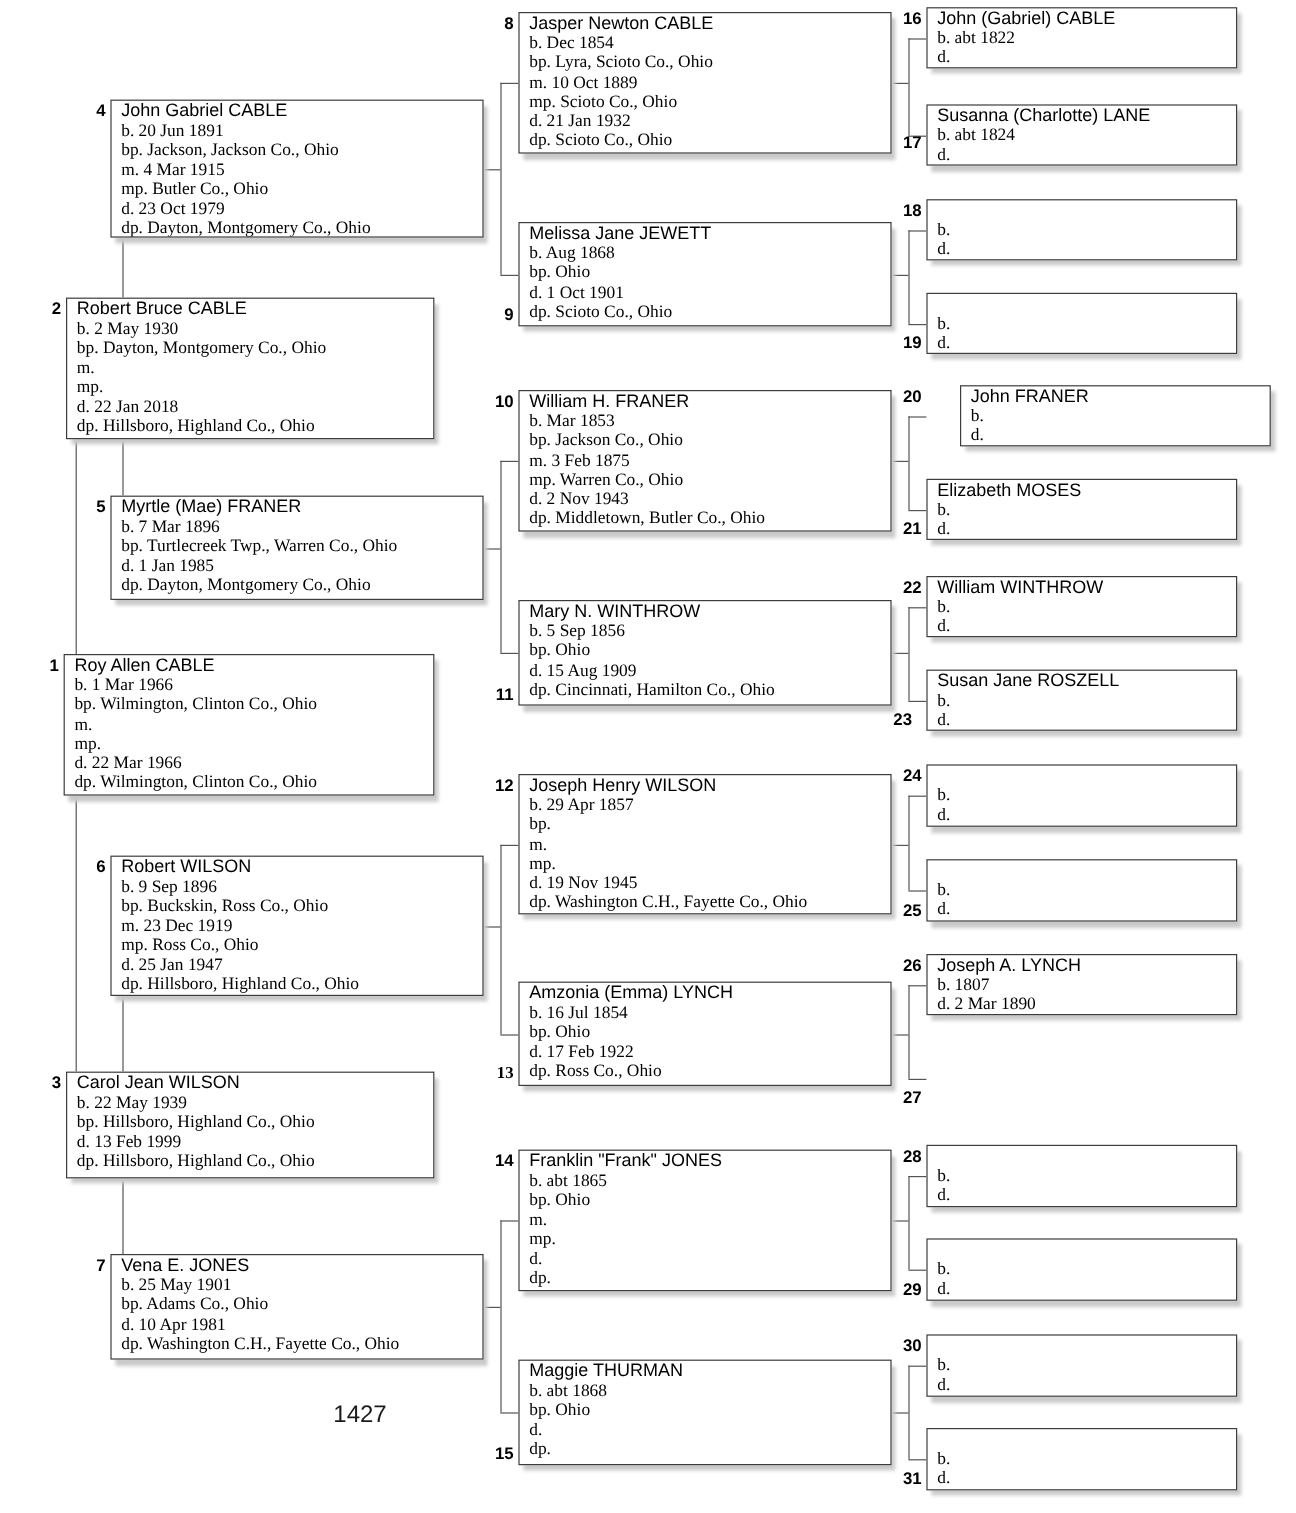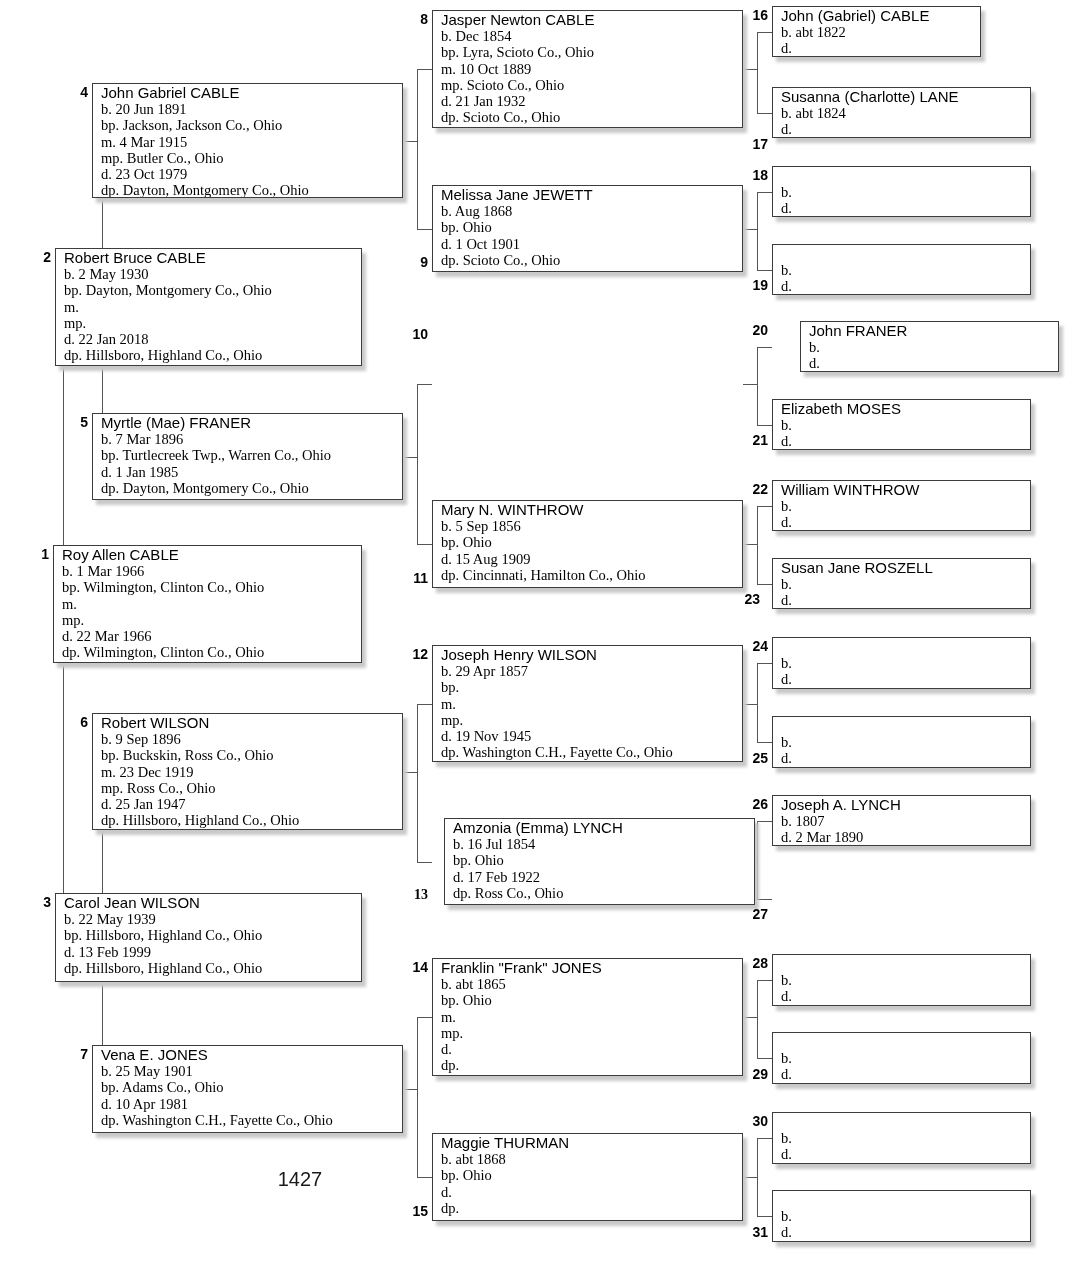--- a/index.html
+++ b/index.html
@@ -141,40 +141,49 @@
     </div>
     <div class="pnum" style="left: 402px; top: 11px;">8</div>
     <div class="pbox" style="left: 432px; top: 185px; width: 311px; height: 87px;">
       <div class="pname">Melissa Jane JEWETT</div>
       <div class="pdetail">b. Aug 1868</div>
       <div class="pdetail">bp. Ohio</div>
       <div class="pdetail">d. 1 Oct 1901</div>
       <div class="pdetail">dp. Scioto Co., Ohio</div>
     </div>
     <div class="pnum" style="left: 402px; top: 254px;">9</div>
+    <div class="pbox" style="left: 432px; top: 325px; width: 311px; height: 118px;">
+      <div class="pname">William H. FRANER</div>
+      <div class="pdetail">b. Mar 1853</div>
+      <div class="pdetail">bp. Jackson Co., Ohio</div>
+      <div class="pdetail">m. 3 Feb 1875</div>
+      <div class="pdetail">mp. Warren Co., Ohio</div>
+      <div class="pdetail">d. 2 Nov 1943</div>
+      <div class="pdetail">dp. Middletown, Butler Co., Ohio</div>
+    </div>
     <div class="pnum" style="left: 402px; top: 326px;">10</div>
     <div class="pbox" style="left: 432px; top: 500px; width: 311px; height: 88px;">
       <div class="pname">Mary N. WINTHROW</div>
       <div class="pdetail">b. 5 Sep 1856</div>
       <div class="pdetail">bp. Ohio</div>
       <div class="pdetail">d. 15 Aug 1909</div>
       <div class="pdetail">dp. Cincinnati, Hamilton Co., Ohio</div>
     </div>
     <div class="pnum" style="left: 402px; top: 570px;">11</div>
     <div class="pbox" style="left: 432px; top: 645px; width: 311px; height: 117px;">
       <div class="pname">Joseph Henry WILSON</div>
       <div class="pdetail">b. 29 Apr 1857</div>
       <div class="pdetail">bp.</div>
       <div class="pdetail">m.</div>
       <div class="pdetail">mp.</div>
       <div class="pdetail">d. 19 Nov 1945</div>
       <div class="pdetail">dp. Washington C.H., Fayette Co., Ohio</div>
     </div>
     <div class="pnum" style="left: 402px; top: 646px;">12</div>
-    <div class="pbox" style="left: 432px; top: 818px; width: 311px; height: 87px; margin-left: 12px;">
+    <div class="pbox" style="left: 432px; top: 818px; width: 311px; height: 87px;">
       <div class="pname">Amzonia (Emma) LYNCH</div>
       <div class="pdetail">b. 16 Jul 1854</div>
       <div class="pdetail">bp. Ohio</div>
       <div class="pdetail">d. 17 Feb 1922</div>
       <div class="pdetail">dp. Ross Co., Ohio</div>
     </div>
     <div class="pnum" style="left: 402px; top: 887px; font-family: Liberation Serif, serif;">13</div>
     <div class="pbox" style="left: 432px; top: 958px; width: 311px; height: 118px;">
       <div class="pname">Franklin "Frank" JONES</div>
       <div class="pdetail">b. abt 1865</div>
@@ -186,32 +195,32 @@
     </div>
     <div class="pnum" style="left: 402px; top: 959px;">14</div>
     <div class="pbox" style="left: 432px; top: 1133px; width: 311px; height: 88px;">
       <div class="pname">Maggie THURMAN</div>
       <div class="pdetail">b. abt 1868</div>
       <div class="pdetail">bp. Ohio</div>
       <div class="pdetail">d.</div>
       <div class="pdetail">dp.</div>
     </div>
     <div class="pnum" style="left: 402px; top: 1203px;">15</div>
-    <div class="pbox" style="left: 772px; top: 6px; width: 209px; height: 51px;">
+    <div class="pbox" style="left: 772px; top: 6px; width: 259px; height: 51px;">
       <div class="pname">John (Gabriel) CABLE</div>
       <div class="pdetail">b. abt 1822</div>
       <div class="pdetail">d.</div>
     </div>
     <div class="pnum" style="left: 742px; top: 7px;">16</div>
     <div class="pbox" style="left: 772px; top: 87px; width: 259px; height: 51px;">
       <div class="pname">Susanna (Charlotte) LANE</div>
       <div class="pdetail">b. abt 1824</div>
       <div class="pdetail">d.</div>
     </div>
-    <div class="pnum" style="left: 742px; top: 136px;">17</div>
+    <div class="pnum" style="left: 742px; top: 110px;">17</div>
     <div class="pbox" style="left: 772px; top: 166px; width: 259px; height: 51px;">
       <div class="pname"></div>
       <div class="pdetail">b.</div>
       <div class="pdetail">d.</div>
     </div>
     <div class="pnum" style="left: 742px; top: 167px;">18</div>
     <div class="pbox" style="left: 772px; top: 244px; width: 259px; height: 51px;">
       <div class="pname"></div>
       <div class="pdetail">b.</div>
       <div class="pdetail">d.</div>

